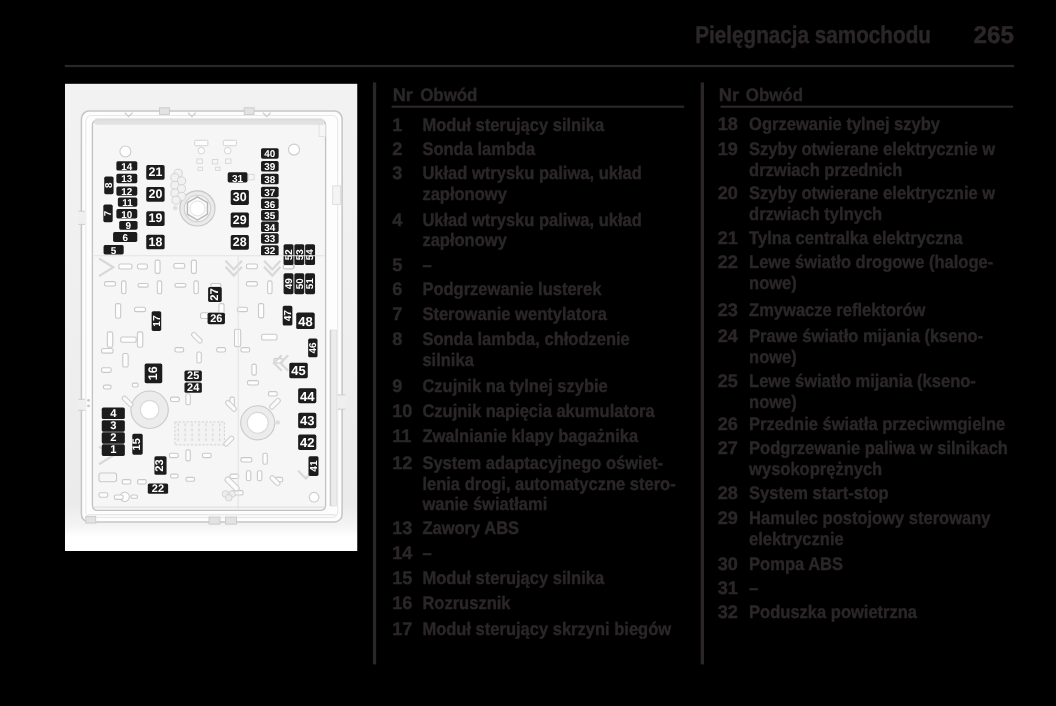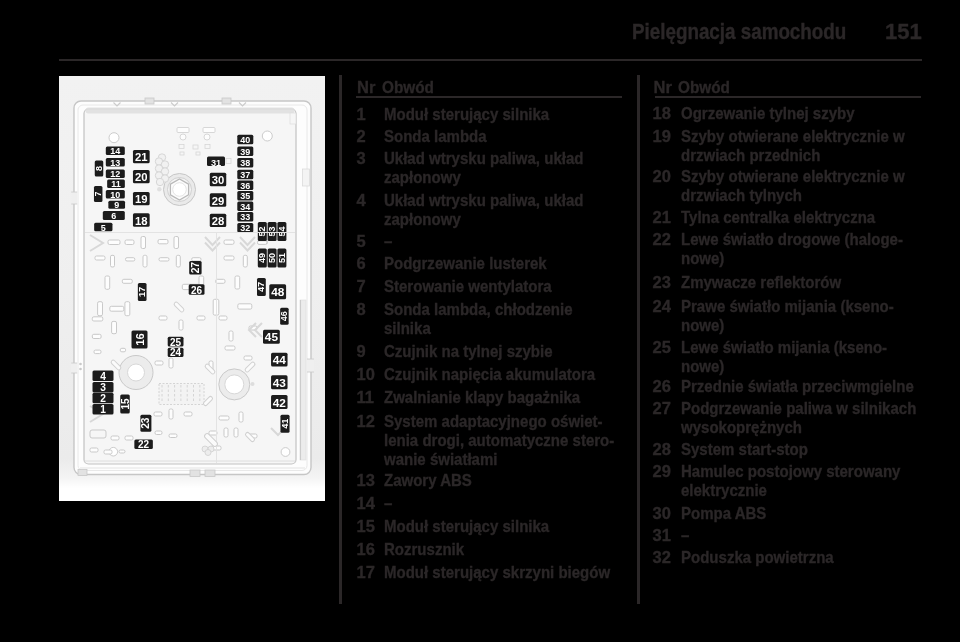--- a/index.html
+++ b/index.html
@@ -11,21 +11,21 @@
   .colhead{position:absolute;font-weight:bold;font-size:16.5px;line-height:19px;color:#2b2728;white-space:nowrap;transform-origin:0 0;filter:blur(0.5px);-webkit-text-stroke:0.35px #2b2728;}
   .uline{position:absolute;height:2.8px;background:#2b2728;}
   .it{position:absolute;font-weight:bold;font-size:16.5px;line-height:19px;color:#2b2728;white-space:nowrap;transform:scaleX(0.91);transform-origin:0 0;filter:blur(0.5px);-webkit-text-stroke:0.35px #2b2728;}
   .num{position:absolute;font-weight:bold;font-size:16.5px;line-height:19px;color:#2b2728;filter:blur(0.5px);-webkit-text-stroke:0.35px #2b2728;}
   #wm{position:absolute;left:679px;top:612.5px;font-size:24px;color:#898989;letter-spacing:1.52px;white-space:nowrap;filter:blur(0.5px);-webkit-text-stroke:0.5px #898989;}
 </style>
 </head>
 <body>
 <div id="page">
   <div class="hdr" style="left:632px;top:19.9px;transform:scaleX(0.855);">Pielęgnacja samochodu</div>
-  <div class="hdr" style="left:885px;top:19.9px;">151</div>
+  <div class="hdr" style="left:885px;top:19.9px;">265</div>
   <div id="hrule"></div>
 
   <div class="vrule" style="left:338.5px;"></div>
   <div class="vrule" style="left:637px;"></div>
 
   <div class="colhead" style="left:357px;top:78.1px;">Nr</div>
   <div class="colhead" style="left:381.5px;top:78.1px;transform:scaleX(0.93);">Obwód</div>
   <div class="uline" style="left:356px;top:95.5px;width:266px;"></div>
 
   <div class="colhead" style="left:653.5px;top:78.1px;">Nr</div>

